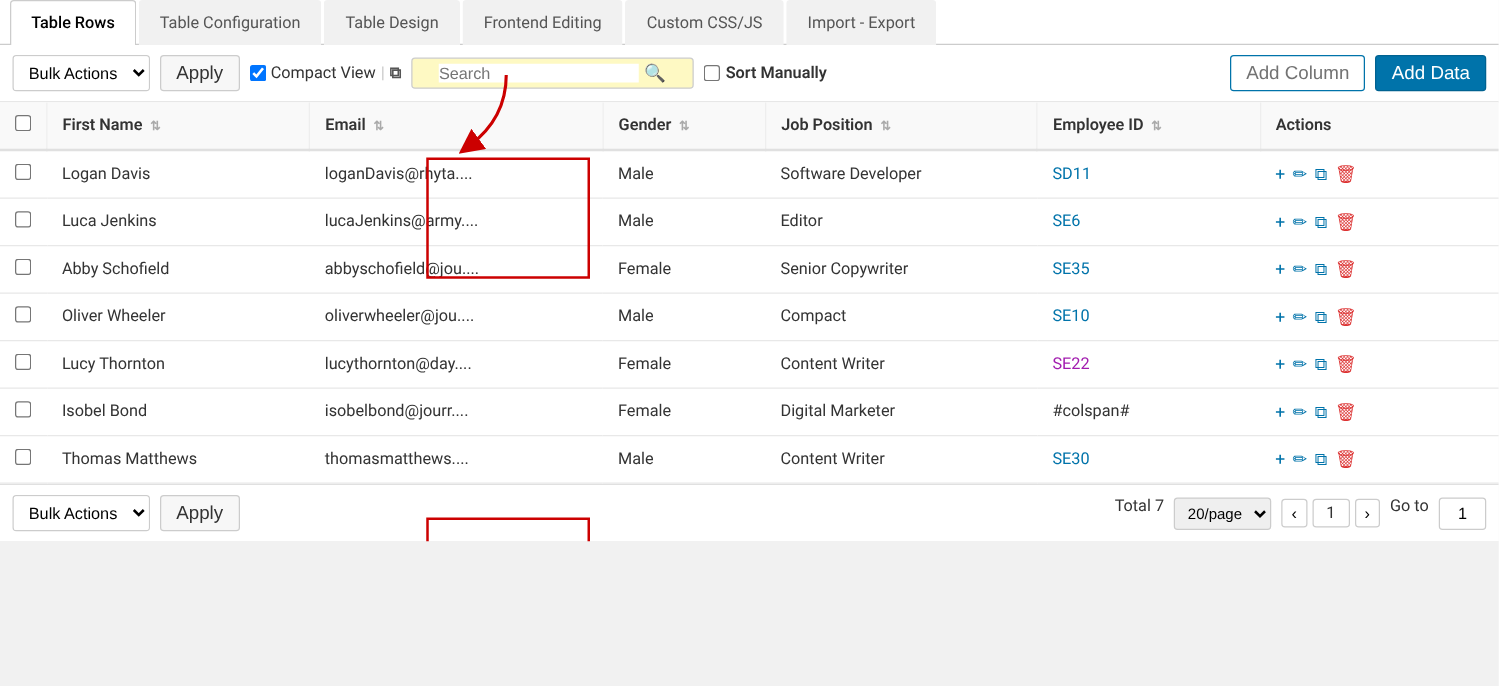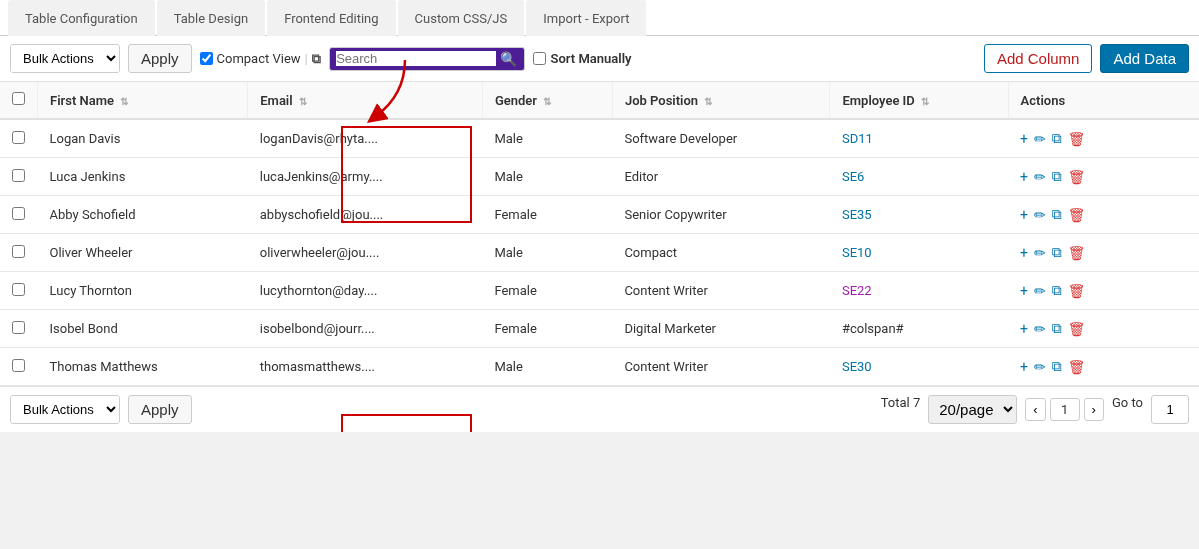--- a/index.html
+++ b/index.html
@@ -66,41 +66,41 @@
       border-color: #ccc;
     }
     .btn-primary {
       background: #0073aa;
       color: #fff;
       border-color: #006291;
     }
     .btn-add-column {
       background: #fff;
       border: 1px solid #0073aa;
-      color: #b91c1c;
+      color: #737373;
     }
 
     .compact-view-wrapper {
       display: flex;
       align-items: center;
       gap: 4px;
       font-size: 13px;
       font-weight: 600;
     }
     .compact-view-wrapper input[type="checkbox"] {
       cursor: pointer;
     }
 
     .search-wrapper {
       display: flex;
       align-items: center;
       border: 1px solid #ccc;
       border-radius: 3px;
-      background: #4c1d95;
-      padding: 3px 6px;
+      background: #fef9c3;
+      padding: 3px 21px;
       gap: 4px;
     }
     .search-wrapper input {
       border: none;
       outline: none;
       font-size: 13px;
       width: 160px;
     }
     .search-icon { color: #888; font-size: 14px; }
 
@@ -176,21 +176,21 @@
     .pagination {
       margin-left: auto;
       display: flex;
       gap: 8px;
       font-size: 13px;
     }
     .page-size-select {
       border: 1px solid #ccc;
       border-radius: 3px;
       padding: 4px 6px;
-      font-size: 15px;
+      font-size: 12px;
     }
     .page-nav {
       display: flex;
       align-items: center;
       gap: 4px;
     }
     .page-nav button {
       border: 1px solid #ccc;
       background: #fff;
       padding: 3px 7px;
@@ -228,20 +228,23 @@
       pointer-events: none;
       z-index: 50;
     }
   </style>
 </head>
 <body>
 
 <div class="container" style="position:relative;">
 
   <div class="tabs-bar">
+    <div class="tab active">
+      <span>Table Rows</span>
+    </div>
     <div class="tab">
       <span>Table Configuration</span>
     </div>
     <div class="tab">
       <span>Table Design</span>
     </div>
     <div class="tab">
       <span>Frontend Editing</span>
     </div>
     <div class="tab">

